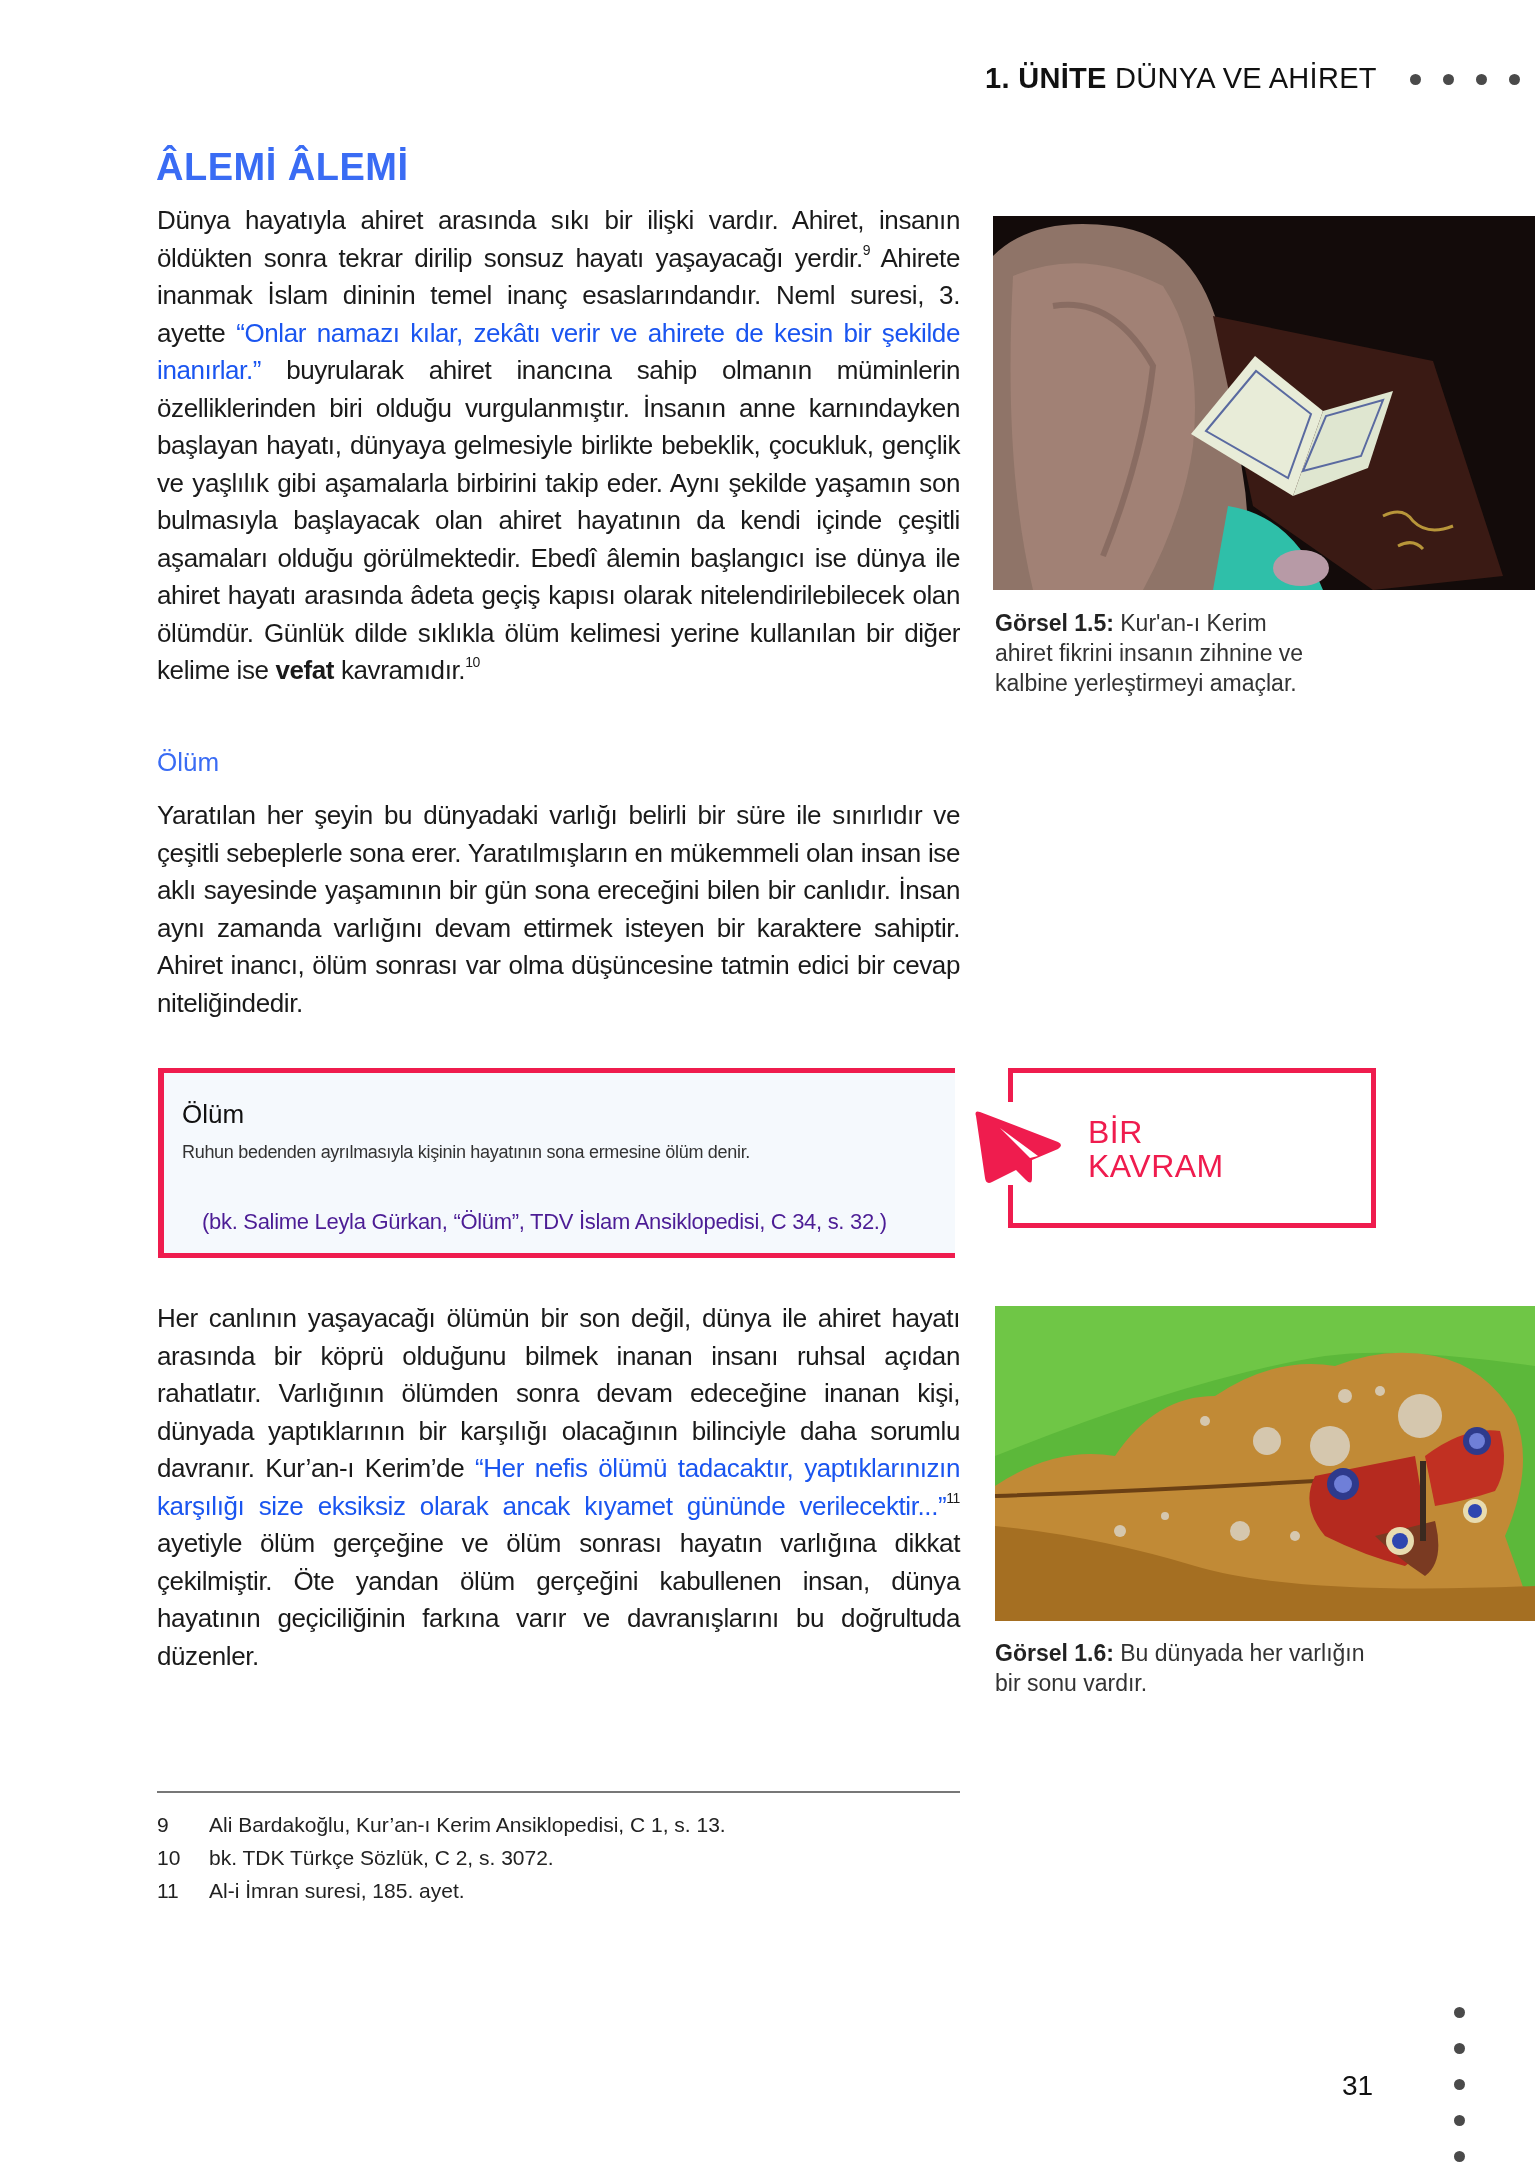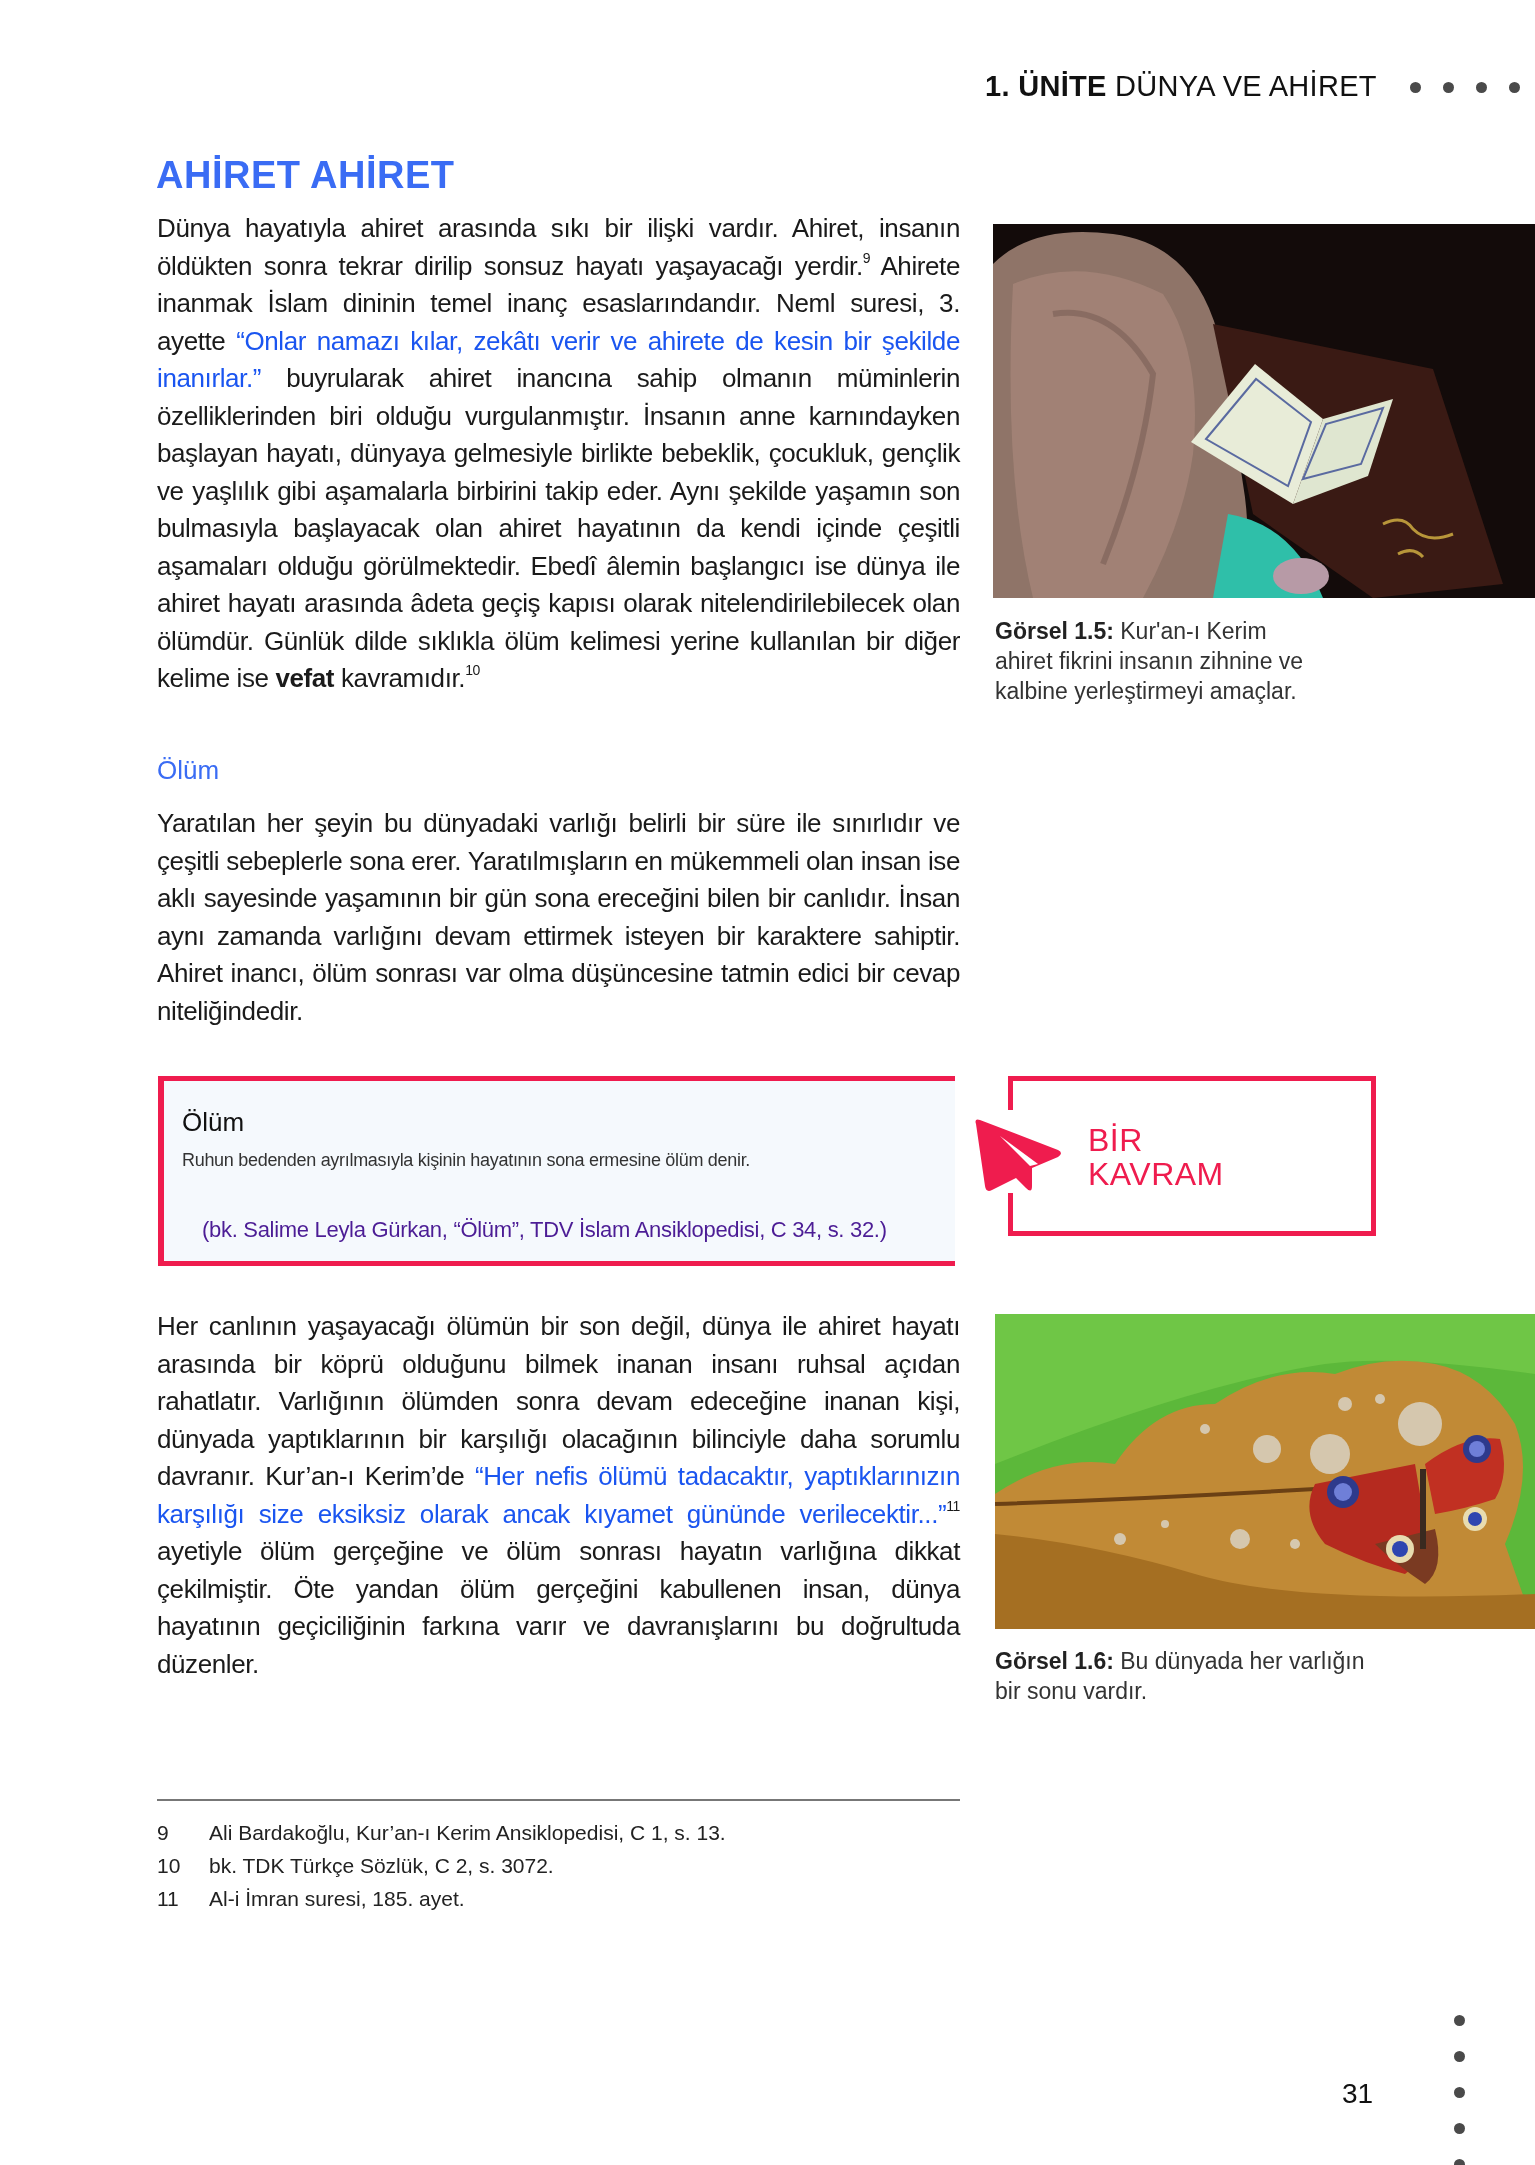--- a/index.html
+++ b/index.html
@@ -2,21 +2,21 @@
 <html><head>
 <meta charset="utf-8">
 <style>
   html, body { margin: 0; padding: 0; }
   body {
     width: 1535px; height: 2165px; position: relative; overflow: hidden;
     background: #ffffff;
     font-family: "Liberation Sans", "DejaVu Sans", sans-serif;
     color: #1a1a1a;
   }
-  .abs { position: absolute; margin-top: 8px; }
+  .abs { position: absolute; }
 
   
   .unit-header {
     left: 985px; top: 62px; height: 40px;
     font-size: 29px; letter-spacing: 0.3px; color: #111;
     white-space: nowrap;
   }
   .unit-header b { font-weight: 700; }
   .header-dots { left: 1410px; top: 74px; display: flex; gap: 22px; }
   .dot { width: 11px; height: 11px; border-radius: 50%; background: #4a4a4a; }
@@ -102,21 +102,21 @@
   <b>1. ÜNİTE</b>
   <span>DÜNYA VE AHİRET</span>
 </div>
 <div class="abs header-dots">
   <span class="dot"></span>
   <span class="dot"></span>
   <span class="dot"></span>
   <span class="dot"></span>
 </div>
 
-<div class="abs section-title">AHİRET AHİRET</div>
+<div class="abs section-title">ÂLEMİ ÂLEMİ</div>
 
 <div class="abs para" style="top:202px;">
   <span>Dünya hayatıyla ahiret arasında sıkı bir ilişki vardır. Ahiret, insanın öldükten sonra tekrar dirilip sonsuz hayatı yaşayacağı yerdir.</span><sup>9</sup><span> Ahirete inanmak İslam dininin temel inanç esaslarındandır. Neml suresi, 3. ayette </span><span class="q">“Onlar namazı kılar, zekâtı verir ve ahirete de kesin bir şekilde inanırlar.”</span><span> buyrularak ahiret inancına sahip olmanın müminlerin özelliklerinden biri olduğu vurgulanmıştır. İnsanın anne karnındayken başlayan hayatı, dünyaya gelmesiyle birlikte bebeklik, çocukluk, gençlik ve yaşlılık gibi aşamalarla birbirini takip eder. Aynı şekilde yaşamın son bulmasıyla başlayacak olan ahiret hayatının da kendi içinde çeşitli aşamaları olduğu görülmektedir. Ebedî âlemin başlangıcı ise dünya ile ahiret hayatı arasında âdeta geçiş kapısı olarak nitelendirilebilecek olan ölümdür. Günlük dilde sıklıkla ölüm kelimesi yerine kullanılan bir diğer kelime ise </span><b>vefat</b><span> kavramıdır.</span><sup>10</sup>
 </div>
 
 <div class="abs subheading">Ölüm</div>
 
 <div class="abs para" style="top:797px;">Yaratılan her şeyin bu dünyadaki varlığı belirli bir süre ile sınırlıdır ve çeşitli sebeplerle sona erer. Yaratılmışların en mükemmeli olan insan ise aklı sayesinde yaşamının bir gün sona ereceğini bilen bir canlıdır. İnsan aynı zamanda varlığını devam ettirmek isteyen bir karaktere sahiptir. Ahiret inancı, ölüm sonrası var olma düşüncesine tatmin edici bir cevap niteliğindedir.</div>
 
 <div class="abs def-box"></div>

